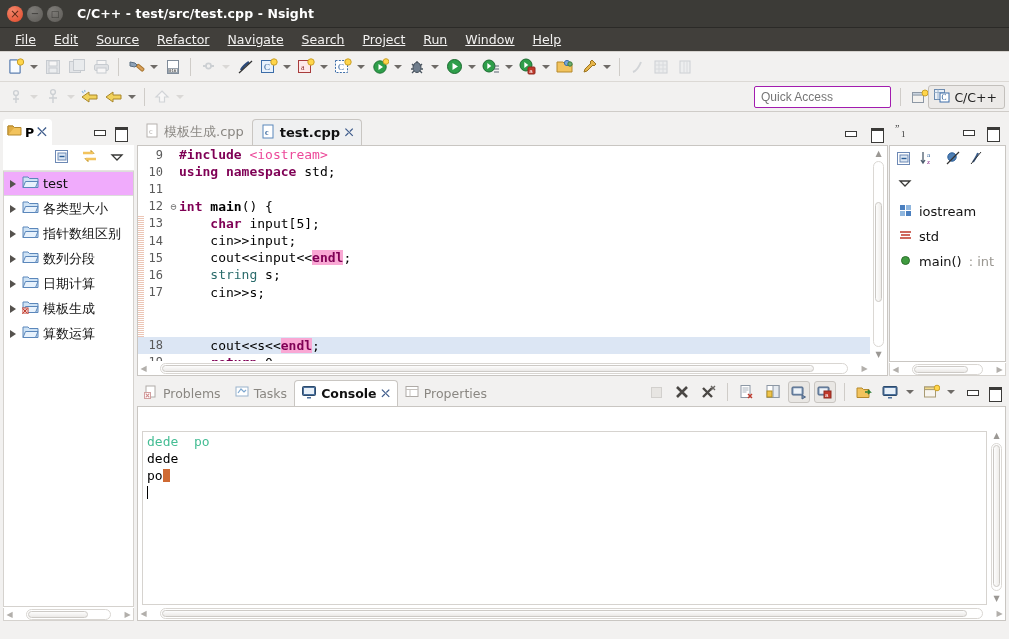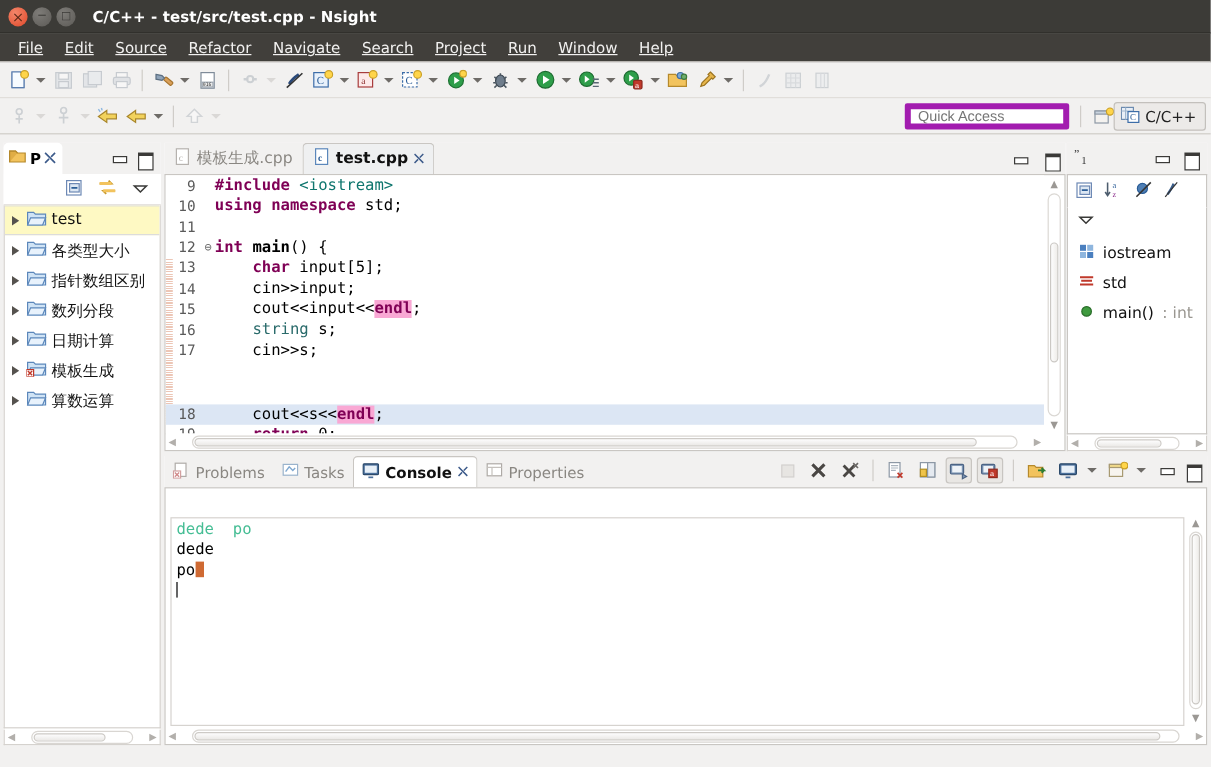--- a/index.html
+++ b/index.html
@@ -59,21 +59,21 @@
   .tb-sep { width: 1px; height: 18px; background: #cfccc8; margin: 0 5px; }
   .tb-arrow { width: 11px; height: 20px; display:inline-flex; align-items:center;
               justify-content:center; margin-right:2px; }
   .tb-arrow::after { content:""; border-left:4px solid transparent;
                      border-right:4px solid transparent; border-top:4px solid #6e6b67; }
   .tb-arrow.dim::after { border-top-color:#b9b6b2; }
 
   
   .quick {
     position:absolute; right:118px; top:4px;
-    width: 137px; height: 22px; background:#fff; border:5px solid #a21caf;
+    width: 137px; height: 22px; background:#fff; border:1px solid #a21caf;
     border-radius:2px; color:#0f172a; font-size:12px;
     padding: 2px 6px; line-height:17px;
   }
   .persp-sep { position:absolute; right:108px; top:6px; width:1px; height:18px; background:#cfccc8; }
   .persp-open { position:absolute; right:78px; top:4px; width:22px; height:22px;
                 display:flex; align-items:center; justify-content:center; }
   .persp-btn {
     position:absolute; right:4px; top:3px; height:24px;
     background:#eceae8; border:1px solid #c3c0bc; border-radius:3px;
     display:flex; align-items:center; gap:4px; padding:0 7px 0 5px;
@@ -100,21 +100,21 @@
             border-top-left-radius:4px; border-top-right-radius:4px; }
   .pe-tools {
     height:26px; background:#fff; display:flex; align-items:center;
     justify-content:flex-end; gap:12px; padding-right:10px;
     border-bottom:1px solid #e6e3e0;
   }
   .pe-tree { position:absolute; left:0; right:0; top:52px; bottom:14px;
              background:#fff; border:1px solid #d5d2ce; border-top:none; overflow:hidden; }
   .pe-row { display:flex; align-items:center; height:25px; padding-left:4px; gap:4px;
             font-size:13px; color:#111; white-space:nowrap; }
-  .pe-row.selected { background:#fef9c3; border-top:1px solid #dcdcdc; border-bottom:1px solid #dcdcdc;text-align:right; }
+  .pe-row.selected { background:#f0abfc; border-top:1px solid #dcdcdc; border-bottom:1px solid #dcdcdc;text-align:right; }
   .tri { width:10px; height:10px; flex:0 0 auto; position:relative; }
   .tri::after { content:""; position:absolute; left:2px; top:1px;
                 border-top:4.5px solid transparent; border-bottom:4.5px solid transparent;
                 border-left:6px solid #55524e; }
   .hsb { position:absolute; left:0; right:0; bottom:0; height:13px;
          background:#fff; border:1px solid #d5d2ce; border-top:none;
          display:flex; align-items:center; }
   .hsb-track { flex:1; height:11px; margin:0 11px; background:#fff;
                border:1px solid #d9d6d2; border-radius:6px; position:relative; }
   .hsb-thumb { position:absolute; left:1px; top:1px; bottom:1px; width:72%;
@@ -137,21 +137,21 @@
   .code-lines { position:absolute; left:0; top:0; right:0; bottom:0;
                 font-family:"DejaVu Sans Mono","Liberation Mono",monospace; font-size:13px; }
   .cl { height:17.2px; display:flex; align-items:center; white-space:pre; }
   .cl.hl { background:#dce6f4;margin-top:36px; }
   .lnum { width:30px; text-align:right; color:#5a5a5a; font-size:12px;
           padding-right:5px; flex:0 0 auto; }
   .fold { width:11px; flex:0 0 auto; text-align:center; font-size:10px; color:#6b6b6b; }
   .ctext { flex:1; color:#000; }
   .k   { color:#7f0055; font-weight:bold; }      
   .pp  { color:#7f0055; font-weight:bold; }      
-  .str { color:#0f766e; }
+  .str { color:#ec4899; }
   .occ { background:#f9a8d4; }
   .dirty { position:absolute; left:0; width:6px; top:0; bottom:0;
            background: repeating-linear-gradient(0deg,#ecc6b6 0px,#ecc6b6 1px,#fff 1px,#fff 2px); }
 
   
   .vsb { position:absolute; right:1px; top:1px; bottom:14px; width:15px;
          background:#fff; display:flex; flex-direction:column; align-items:center; }
   .vsb-up, .vsb-dn { width:13px; height:13px; color:#9b9894; font-size:8px;
                      display:flex; align-items:center; justify-content:center; }
   .vsb-track { flex:1; width:11px; background:#fff; border:1px solid #dbd8d4;

